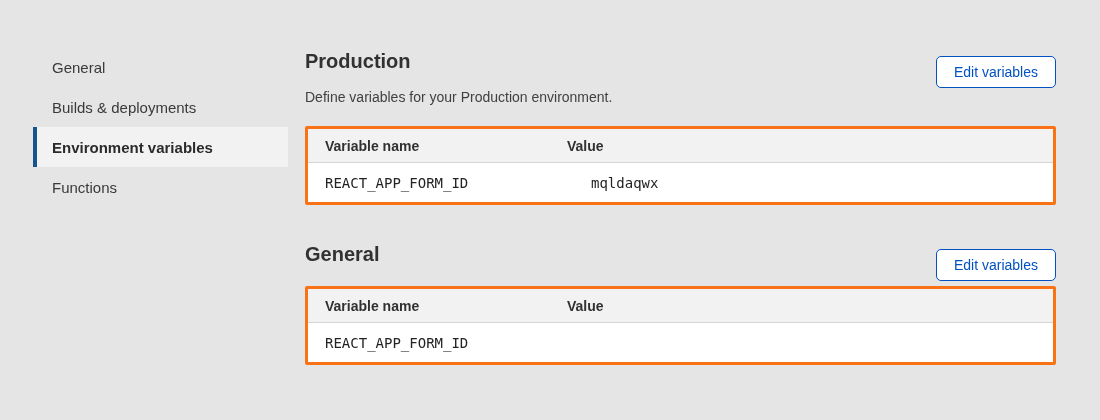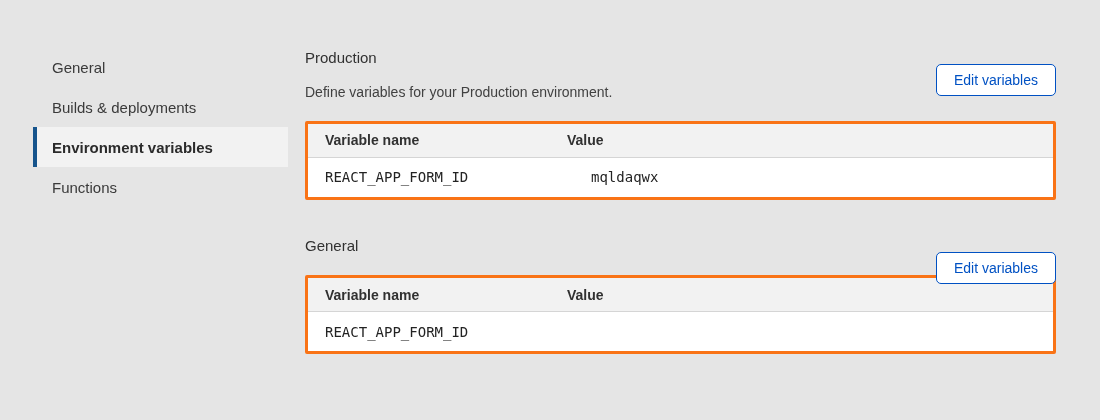--- a/index.html
+++ b/index.html
@@ -44,33 +44,33 @@
   
   .main {
     position: absolute;
     left: 305px;
     top: 50px;
     width: 751px;
   }
   .section { position: relative; }
   .section + .section { margin-top: 38px; }
   .section-title {
-    font-size: 15px;
-    font-weight: 400;
+    font-size: 20px;
+    font-weight: 700;
     color: #313131;
     line-height: 1.1;
   }
   .section-desc {
     margin-top: 17px;
     font-size: 14px;
     color: #414141;
   }
   .edit-btn {
     position: absolute;
-    top: 14px;
+    top: 6px;
     right: 0;
     height: 32px;
     padding: 0 17px;
     background: #ffffff;
     border: 1px solid #0051c3;
     border-radius: 5px;
     color: #0051c3;
     font-family: "Liberation Sans", sans-serif;
     font-size: 14px;
     cursor: pointer;

